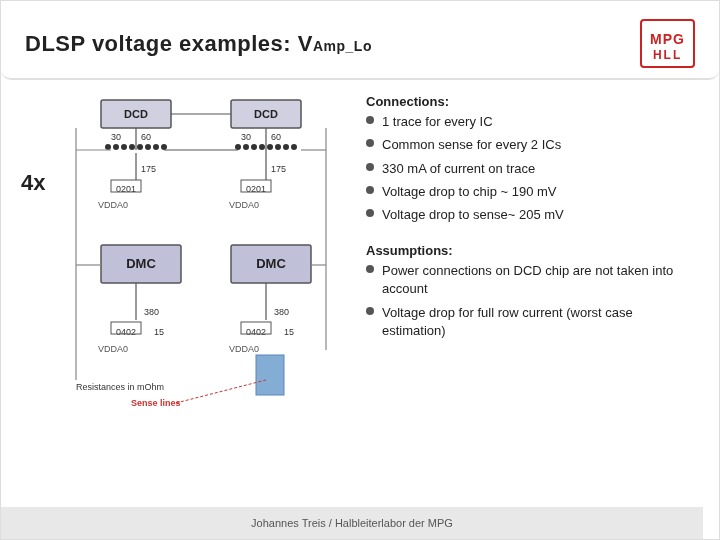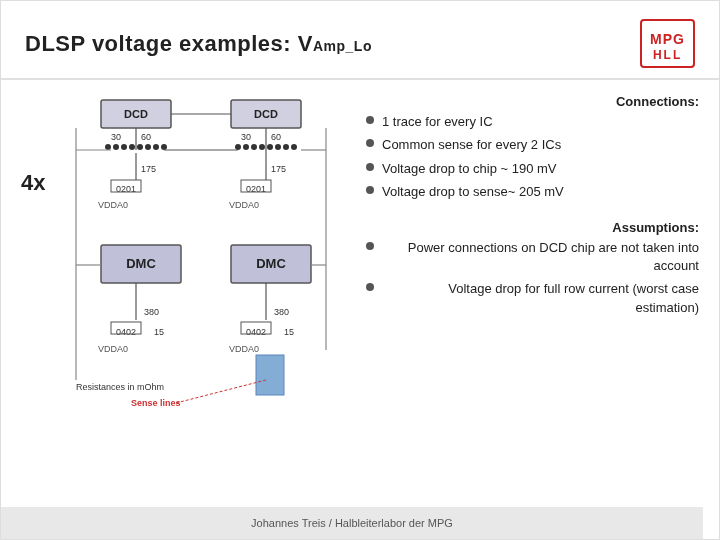--- a/index.html
+++ b/index.html
@@ -22,20 +22,21 @@
       border: 1px solid #ddd;
     }
 
     
     .header {
       display: flex;
       align-items: center;
       justify-content: space-between;
       padding: 18px 24px 10px 24px;
       border-bottom: 2px solid #e0e0e0;
+      border-radius: 10px;
     }
 
     .title {
       font-size: 22px;
       font-weight: bold;
       color: #222;
       letter-spacing: 0.5px;
     }
 
     .logo-mpg {
@@ -83,21 +84,20 @@
       color: #222;
     }
 
     
     .text-area {
       flex: 1;
       padding-left: 20px;
       display: flex;
       flex-direction: column;
       gap: 0;
-      text-align: right;
     }
 
     .section-title {
       font-size: 13px;
       font-weight: bold;
       color: #222;
       margin-top: 4px;
       margin-bottom: 4px;
     }
 
@@ -275,20 +275,24 @@
         <li>
           <span class="bullet-dot"></span>
           <span>1 trace for every IC</span>
         </li>
         <li>
           <span class="bullet-dot"></span>
           <span>Common sense for every 2 ICs</span>
         </li>
         <li>
           <span class="bullet-dot"></span>
+          <span>330 mA of current on trace</span>
+        </li>
+        <li>
+          <span class="bullet-dot"></span>
           <span>Voltage drop to chip ~ 190 mV</span>
         </li>
         <li>
           <span class="bullet-dot"></span>
           <span>Voltage drop to sense~ 205 mV</span>
         </li>
       </ul>
 
       <div class="section-title">Assumptions:</div>
       <ul class="bullet-list">

